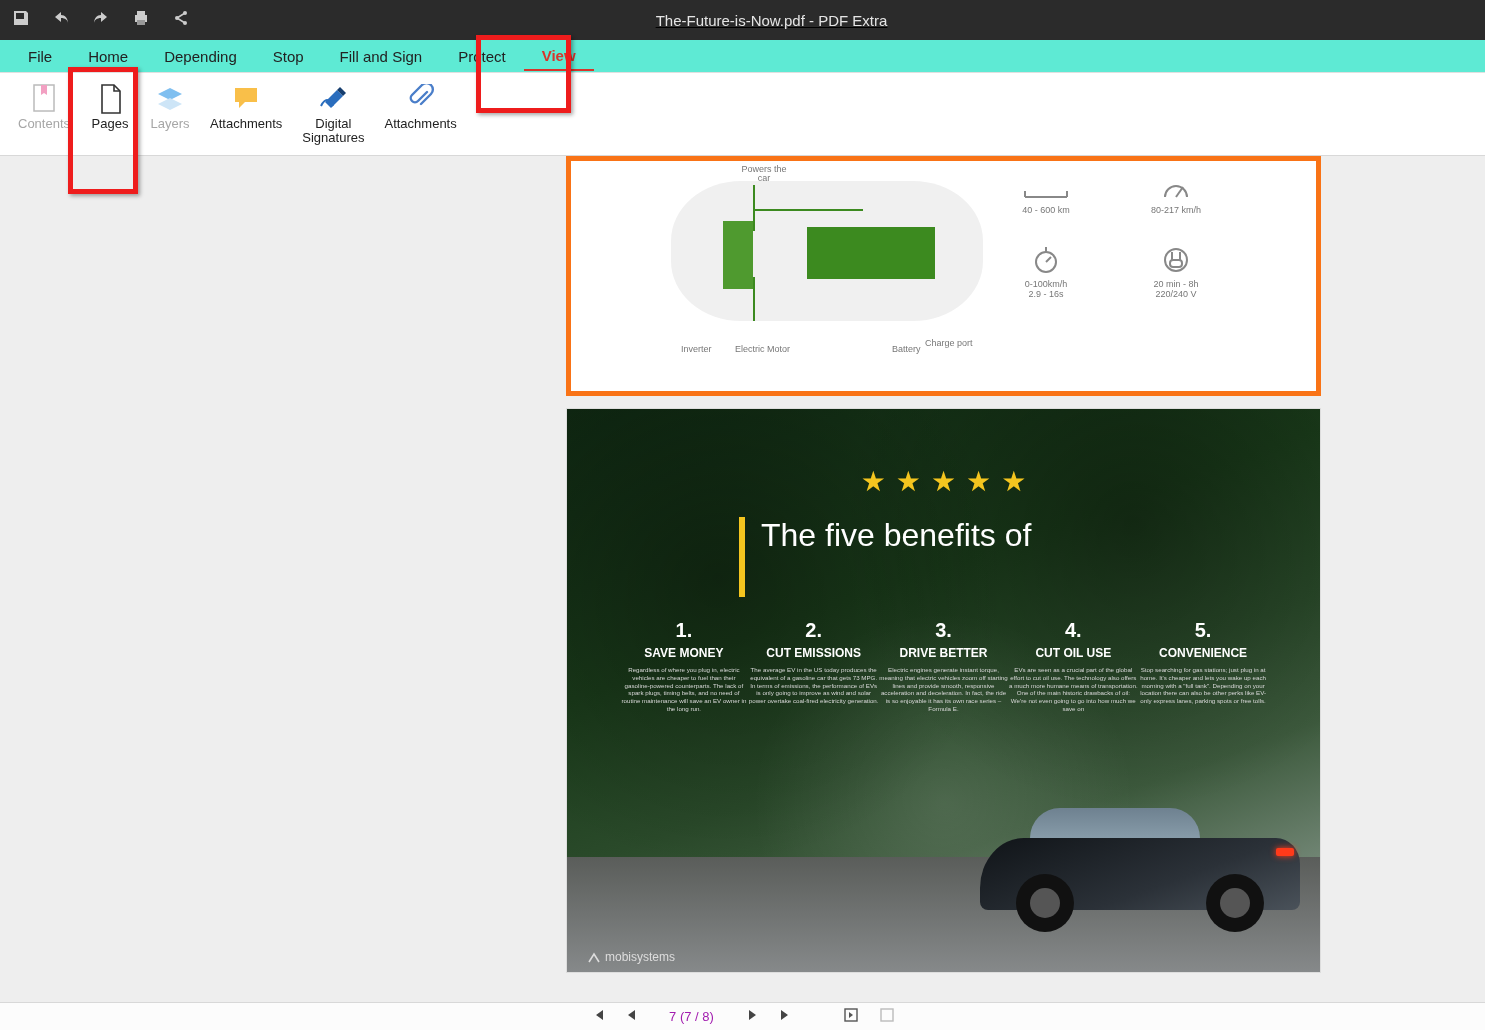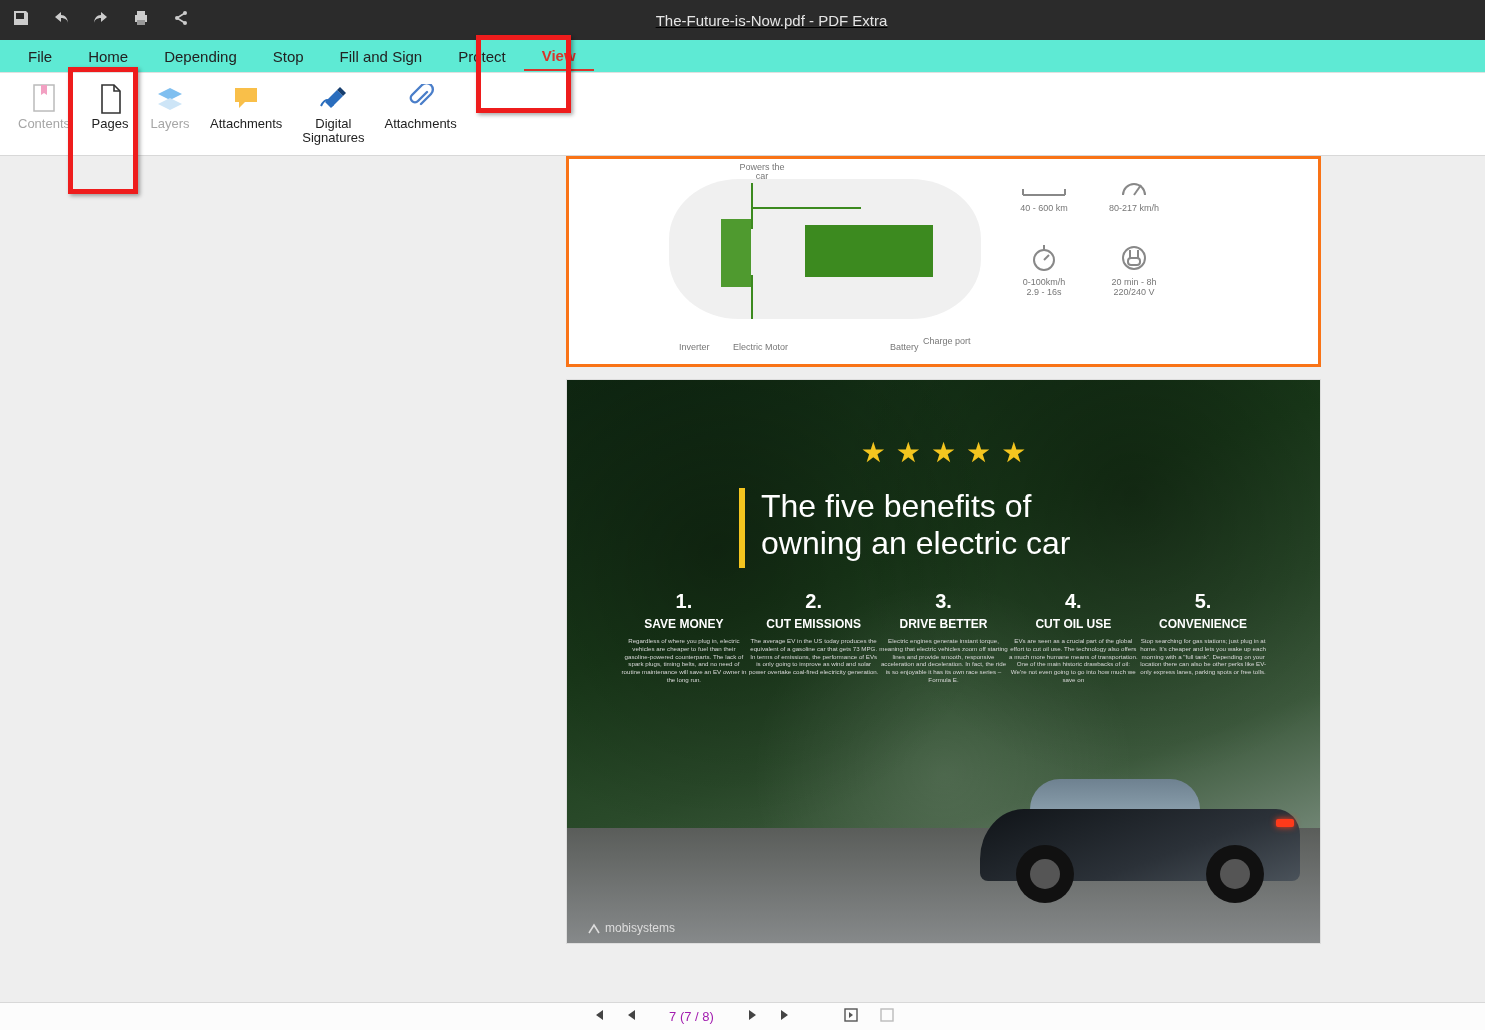--- a/index.html
+++ b/index.html
@@ -86,39 +86,39 @@
   overflow: hidden;
 }
 .page-area {
   position: absolute;
   left: 566px;
   top: 0;
   width: 755px;
 }
 .page-top {
   background: #ffffff;
-  height: 211px;
+  height: 240px;
   position: relative;
-  border: 3px solid #f97316;
+  border: 5px solid #f97316;
 }
 .car-shape {
   position: absolute;
   left: 100px; top: 20px;
   width: 312px; height: 140px;
   background: #f0f0f0;
   border-radius: 70px / 60px;
 }
 .block-motor { position:absolute; left:152px; top:60px; width:30px; height:68px; background:#4f9a2f; }
 .block-battery { position:absolute; left:236px; top:66px; width:128px; height:52px; background:#3c8a1f; }
 .arrow { position:absolute; background:#3c8a1f; }
 .arrow.v1 { left:182px; top:24px; width:2px; height:46px; }
 .arrow.v2 { left:182px; top:116px; width:2px; height:44px; }
 .arrow.h1 { left:184px; top:48px; width:108px; height:2px; }
 .label { position:absolute; font-size:9px; color:#777; text-align:center; line-height:1.05; }
-.icon-row { position:absolute; top:14px; display:flex; left:430px; }
+.icon-row { position:absolute; top:14px; display:flex; gap:40px; left:430px; }
 .icon-blk { display:flex; flex-direction:column; align-items:center; width:90px; font-size:9px; color:#777; }
 .icon-blk svg { margin-bottom:4px; }
 .page-bottom {
   margin-top: 12px;
   height: 565px;
   position: relative;
   overflow: hidden;
   background: linear-gradient(160deg,#0f2812 0%, #1a3b1a 35%, #2a4a2a 55%, #3d5a3d 70%, #9aa8a0 100%);
   border: 1px solid #ddd;
 }
@@ -319,21 +319,20 @@
         <span class="star">★</span>
         <span class="star">★</span>
         <span class="star">★</span>
         <span class="star">★</span>
         <span class="star">★</span>
       </div>
       <div class="title-area">
         <div class="title-bar"></div>
         <div class="big-title">
           <span>The five benefits of</span><br>
-          <span>owning an electric car</span>
         </div>
       </div>
       <div class="benefits-row">
         <div class="benefit">
           <div class="benefit-num">1.</div>
           <div class="benefit-title">SAVE MONEY</div>
           <div class="benefit-text">Regardless of where you plug in, electric vehicles are cheaper to fuel than their gasoline-powered counterparts. The lack of spark plugs, timing belts, and no need of routine maintenance will save an EV owner in the long run.</div>
         </div>
         <div class="benefit">
           <div class="benefit-num">2.</div>

